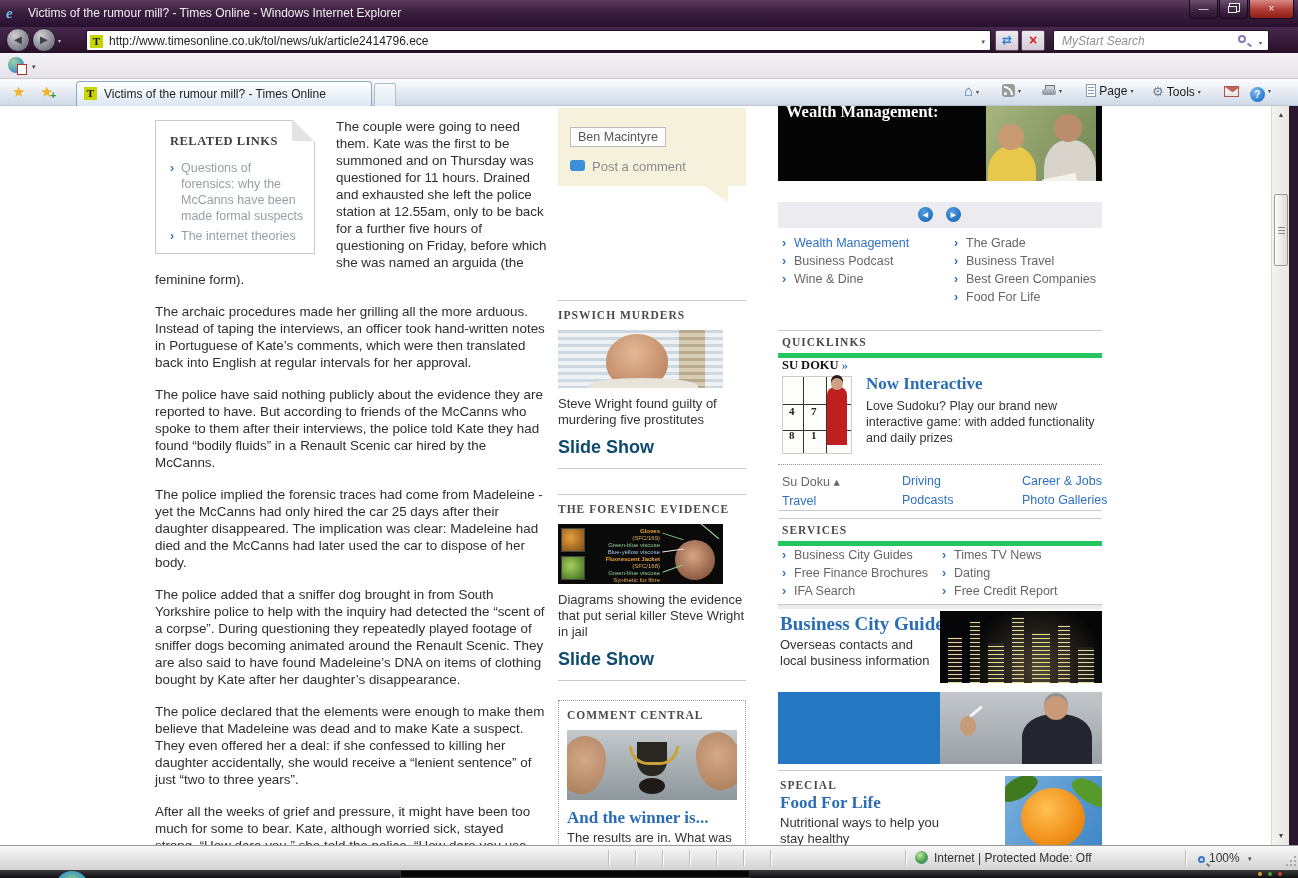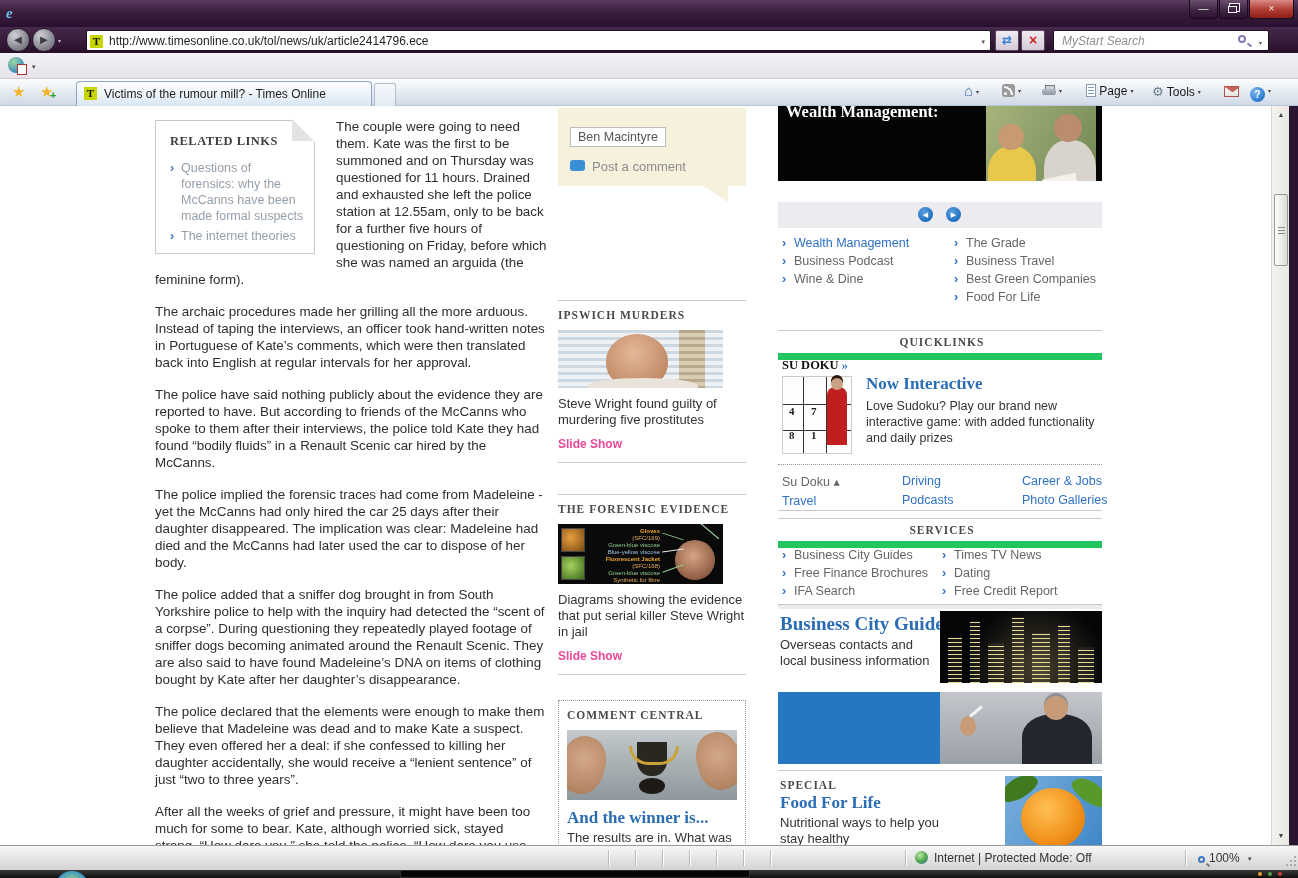--- a/index.html
+++ b/index.html
@@ -108,21 +108,21 @@
   .qmark { color:#9d2b23; font-size:17px; }
   .more-link { font-family:"Liberation Sans",sans-serif; font-weight:normal; font-size:11.5px; color:#4d8fd1; }
   .author-chip { display:inline-block; margin-top:9px; background:#fff; border:1px solid #bbb; padding:2px 7px; font-size:12.5px; color:#555; }
   .postrow { margin-top:12px; font-size:13px; color:#8b8b8b; position:relative; padding-left:22px; }
   .bubble { position:absolute; left:0; top:1px; width:15px; height:11px; background:#3a8fd6; border-radius:3px; }
   .bubble::after { content:""; position:absolute; left:2px; bottom:-4px; border:4px solid transparent; border-top:5px solid #3a8fd6; border-left-width:2px; }
 
   .midsec { position:absolute; left:0; width:188px; border-top:1px solid #c8c8c8; border-bottom:1px solid #c8c8c8; padding:8px 0 10px; }
   .sec-title { font-family:"Liberation Serif",serif; font-weight:bold; font-size:11.5px; letter-spacing:1px; color:#4a4a4a; margin-bottom:9px; }
   .midsec .cap { font-size:13px; line-height:16px; color:#333; margin-top:8px; }
-  .slideshow { display:inline-block; margin-top:9px; font-size:12px; font-weight:bold; color:#ec4899; }
+  .slideshow { display:inline-block; margin-top:9px; font-size:18px; font-weight:bold; color:#0c4a6e; }
   .sec-ipswich { top:194px; } .sec-forensic { top:388px; }
   .sec-comment { top:594px; border:1px dotted #9a9a9a; padding:8px 8px 10px; height:160px; }
 
   .ph { position:relative; overflow:hidden; }
   .ph-ipswich { width:165px; height:58px; background:repeating-linear-gradient(180deg,#cdd8e1 0 3px,#eef2f5 3px 7px); }
   .ph-ipswich .face { position:absolute; left:48px; top:4px; width:62px; height:54px; border-radius:50% 50% 45% 45%;
     background:radial-gradient(circle at 45% 35%, #e4b897, #c08a66 75%, #9a6a4c); }
   .ph-ipswich .shade { position:absolute; right:18px; top:0; width:26px; height:58px; background:repeating-linear-gradient(180deg,#b9a98c 0 3px,#d8cdb2 3px 7px); }
   .ph-ipswich .torso { position:absolute; left:30px; bottom:-6px; width:110px; height:16px; border-radius:50% 50% 0 0; background:#e8e4da; }
 
@@ -160,22 +160,22 @@
     color:#fff; font-size:7px; text-align:center; line-height:15px; }
   .circ.l { left:140px; } .circ.r { left:168px; }
 
   .linkcols { position:absolute; top:130px; left:0; width:324px; font-size:12.5px; }
   .lk { position:relative; padding-left:12px; margin-bottom:4px; color:#666; }
   .lk .arr, .slk .arr { position:absolute; left:0; top:0; color:#2e71c4; font-weight:bold; }
   .lk.hot { color:#2e71c4; }
   .lcol1 { position:absolute; left:4px; top:0; width:150px; }
   .lcol2 { position:absolute; left:176px; top:0; width:150px; }
 
-  .barhead { position:absolute; left:0; width:324px; border-top:1px solid #c8c8c8; border-bottom:7px solid #22c55e; padding:5px 0 5px 4px;
-    font-family:"Liberation Serif",serif; font-weight:bold; font-size:11.5px; letter-spacing:1px; color:#4a4a4a;text-align:center; }
+  .barhead { position:absolute; left:0; width:324px; border-top:1px solid #c8c8c8; border-bottom:5px solid #22c55e; padding:5px 0 5px 4px;
+    font-family:"Liberation Serif",serif; font-weight:bold; font-size:11.5px; letter-spacing:1px; color:#4a4a4a; }
   .quicklinks-bar { top:224px; }
   .sudoku-label { position:absolute; left:4px; top:252px; font-family:"Liberation Serif",serif; font-weight:bold; font-size:12.5px; color:#111; }
   .sudoku-label .chev { color:#2e71c4; }
   .ph-sudoku { position:absolute; left:4px; top:270px; width:70px; height:78px; background:#fdfdfb; border:1px solid #ccc;
     background-image:linear-gradient(90deg, transparent 0 20px, #333 20px 21px, transparent 21px 43px, #333 43px 44px, transparent 44px),
                      linear-gradient(0deg, transparent 0 22px, #333 22px 23px, transparent 23px 48px, #333 48px 49px, transparent 49px); }
   .ph-sudoku .n { position:absolute; font:bold 11px "Liberation Serif",serif; color:#222; }
   .ph-sudoku .woman { position:absolute; right:4px; top:10px; width:20px; height:58px; border-radius:8px 8px 0 0; background:#c01f1f; }
   .ph-sudoku .woman::before { content:""; position:absolute; left:4px; top:-9px; width:12px; height:12px; border-radius:50%; background:#caa183; box-shadow:0 -3px 0 #2a1a10; }
   .promo-title { position:absolute; left:88px; top:268px; font-family:"Liberation Serif",serif; font-weight:bold; font-size:17px; color:#2b6db4; }
@@ -243,20 +243,21 @@
   .orb { position:absolute; left:55px; top:1px; width:34px; height:34px; border-radius:50%;
     background:radial-gradient(circle at 50% 40%, #bfe070, #2a8fd0 60%, #104070); }
   .tb-btn { position:absolute; left:400px; top:0; width:350px; height:8px; background:#060606; border:1px solid #2e2e2e; }
   .tray-dot { position:absolute; top:2px; width:4px; height:4px; border-radius:50%; }
 </style>
 </head>
 <body>
 
 <div class="titlebar">
   <span class="ie-icon">e</span>
+  <span class="win-title">Victims of the rumour mill? - Times Online - Windows Internet Explorer</span>
   <div class="win-btns">
     <div class="win-btn">—</div>
     <div class="win-btn"><span class="max-glyph"></span></div>
     <div class="win-btn close">×</div>
   </div>
 </div>
 
 <div class="navbar">
   <div class="navcircle nav-back">◄</div>
   <div class="navcircle nav-fwd">►</div>

